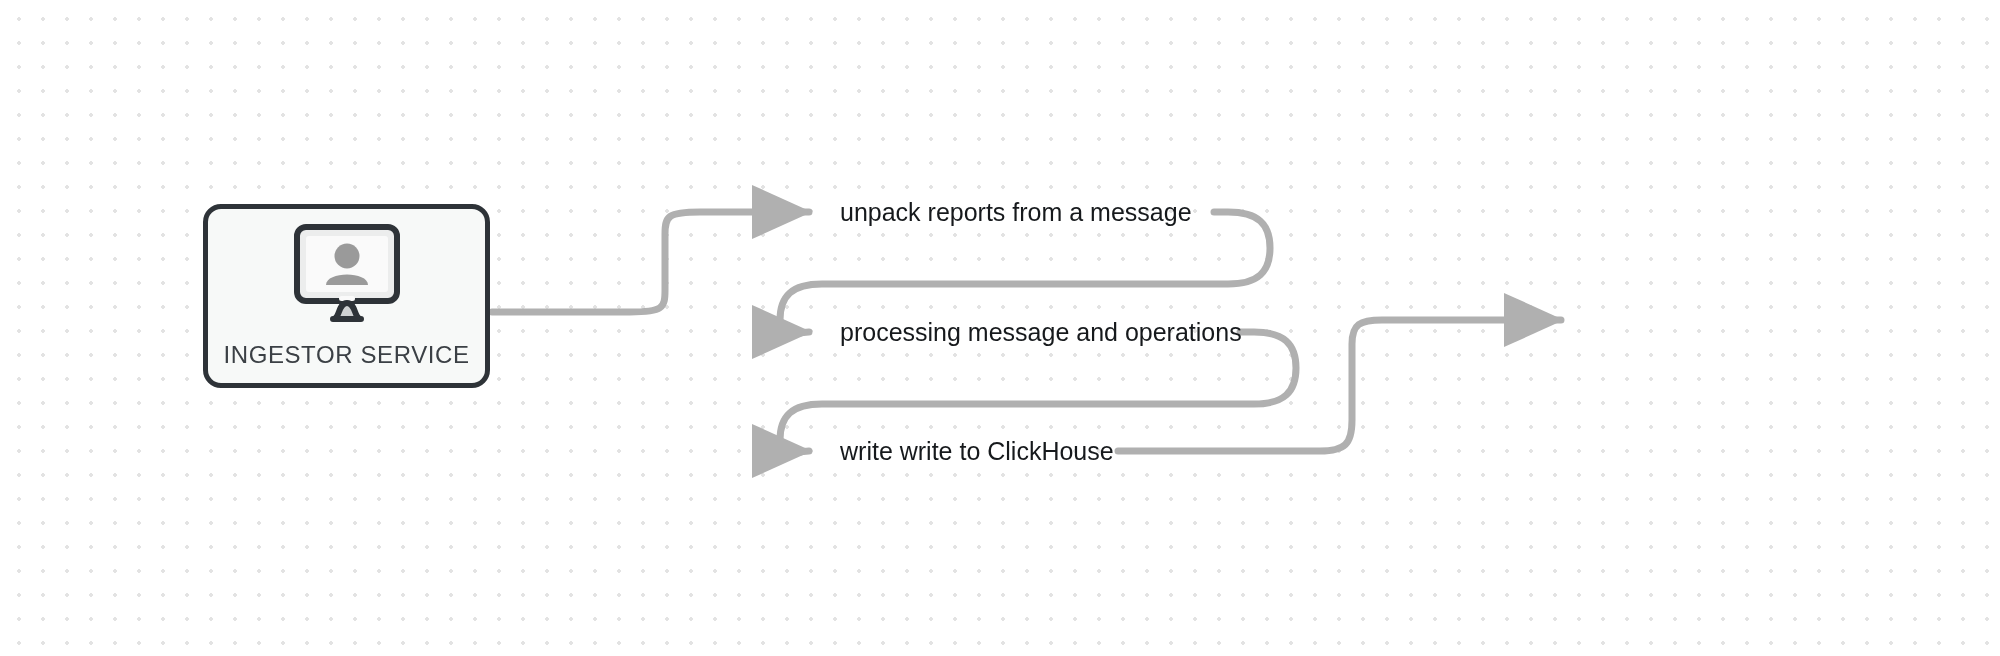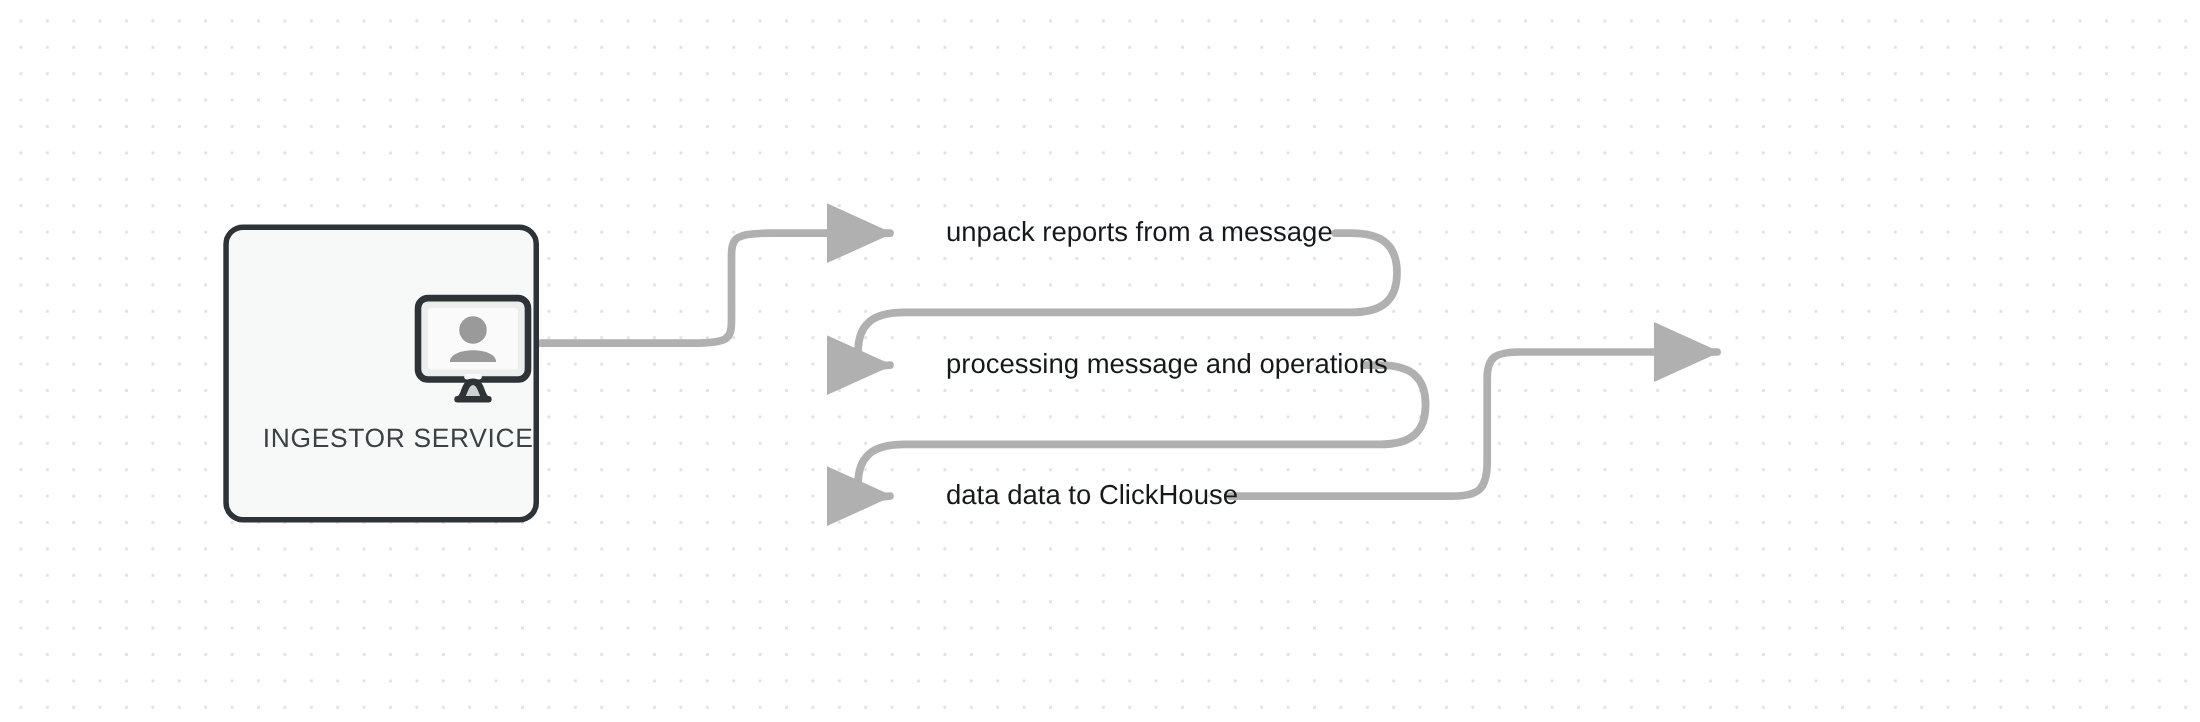--- a/index.html
+++ b/index.html
@@ -41,22 +41,21 @@
     letter-spacing: 0.6px;
     color: #3b4045;
     font-family: "Liberation Sans", sans-serif;
     text-align: center;
     white-space: nowrap;
   }
   #node-ingestor {
     left: 203px;
     top: 204px;
     width: 287px;
-    height: 271px;
-    align-items: flex-end;
+    height: 184px;
   }
   #node-ingestor .node-label { margin-top: 18px; }
   #node-clickhouse {
     left: 1582px;
     top: 211px;
     width: 219px;
     height: 216px;
   }
   #node-clickhouse .node-label { margin-top: 22px; }
 
@@ -77,21 +76,20 @@
   .edge-label {
     position: absolute;
     font-size: 25px;
     color: #16191c;
     white-space: nowrap;
     font-family: "Liberation Sans", sans-serif;
     background: transparent;
     padding: 0 6px;
     transform: translateY(-50%);
     line-height: 1;
-    margin-left: 20px;
   }
   #label-unpack     { left: 834px; top: 212px; }
   #label-processing { left: 834px; top: 332px; }
   #label-write      { left: 834px; top: 451px; }
 
   .lbl-mask {
     position: absolute;
     background: #ffffff;
     transform: translateY(-50%);
   }
@@ -156,15 +154,15 @@
         <rect x="47" y="73" width="16" height="5" rx="2.5" fill="#fafafa"></rect>
         <path d="M41 96 C48 96 46 80 55 80 C64 80 62 96 69 96 Z" fill="#cfd1d2" stroke="#2e3338" stroke-width="6" stroke-linejoin="round"></path>
       </svg>
     </span>
     <span class="node-label">INGESTOR SERVICE</span>
   </div>
 
 
   <div id="label-unpack" class="edge-label">unpack reports from a message</div>
   <div id="label-processing" class="edge-label">processing message and operations</div>
-  <div id="label-write" class="edge-label">data data to ClickHouse</div>
+  <div id="label-write" class="edge-label">write write to ClickHouse</div>
 
 </div>
 
 </body></html>

